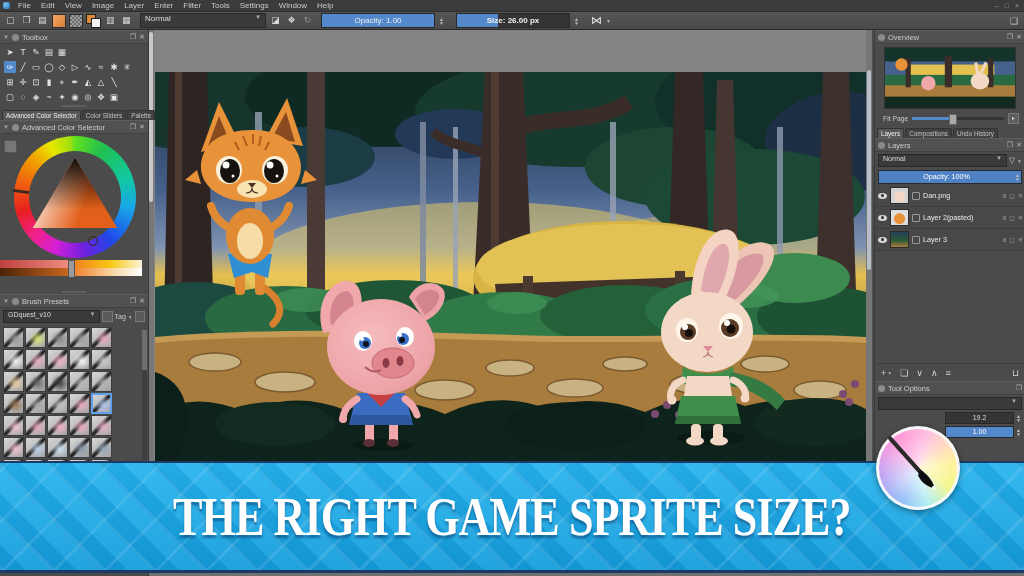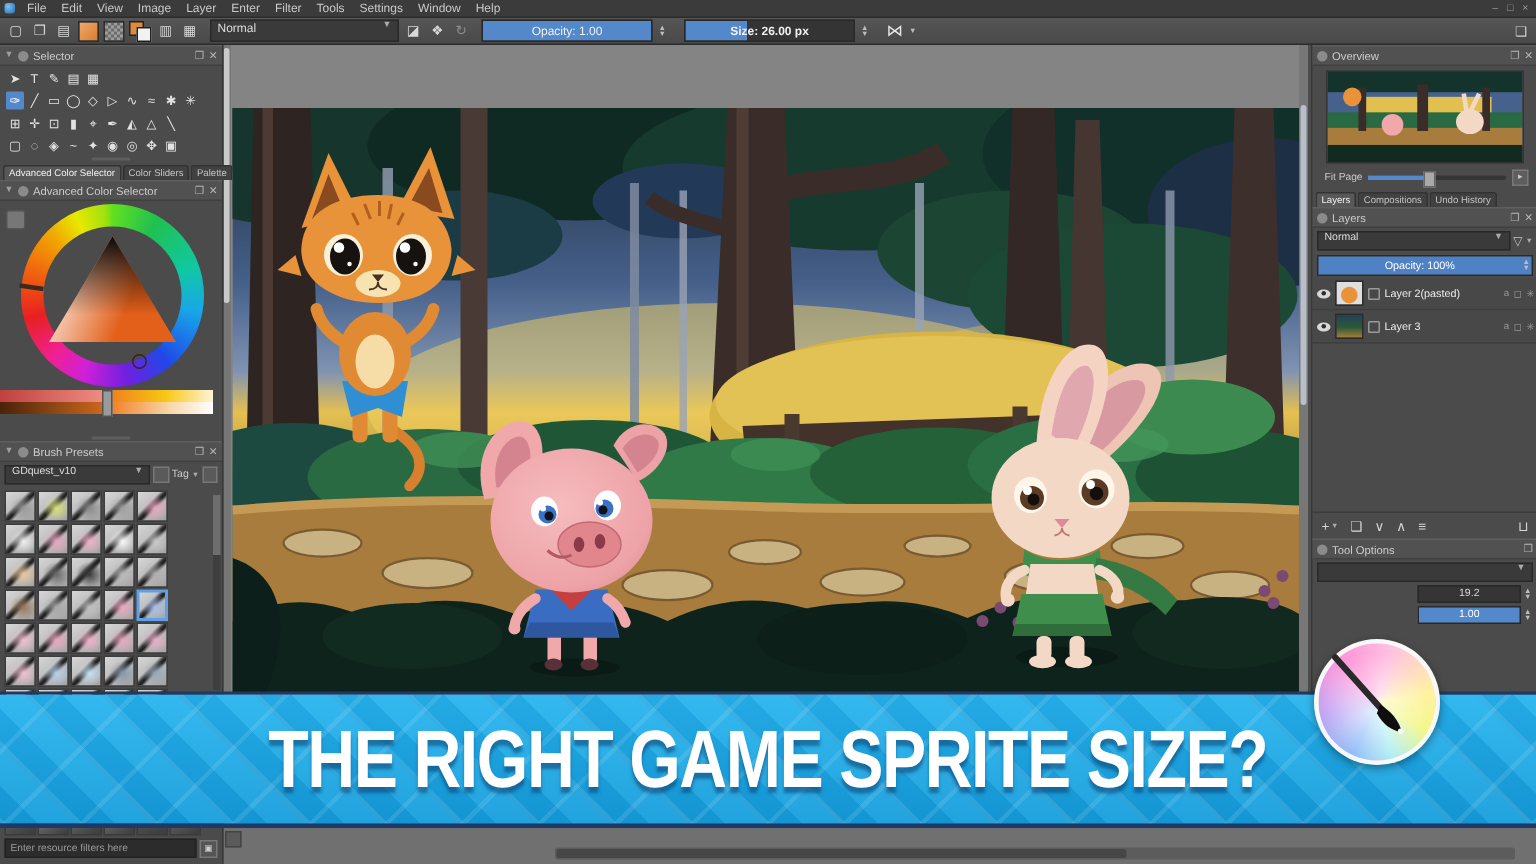--- a/index.html
+++ b/index.html
@@ -131,28 +131,28 @@
               border-top:1px solid #3c3c3c;margin-top:112px;}
   .lay-btnrow .plus{display:flex;gap:1px;align-items:center;}
   .lay-btnrow .c6{font-size:5px;color:#aaa;}
   .trash{margin-left:auto;}
   .to-dd{margin:2px 3px;height:11px;font-size:7px;}
   .to-fieldrow{display:flex;align-items:center;gap:1px;margin:2px 3px 0 70px;}
   .to-field{flex:1;height:10px;background:#353535;border:1px solid #282828;color:#d8d8d8;
             font-size:7px;line-height:10px;text-align:center;}
   .to-field.blue{background:#5388cb;color:#fff;}
   
-  .banner{position:absolute;left:0;top:461px;width:1024px;height:91px;z-index:50;box-sizing:border-box;
+  .banner{position:absolute;left:0;top:461px;width:1024px;height:112px;z-index:50;box-sizing:border-box;
           border-top:2px solid #1d3a66;border-bottom:3px solid #1d3a66;
           background:
             repeating-linear-gradient(45deg,rgba(255,255,255,0.10) 0 3px,rgba(255,255,255,0) 3px 36px),
             repeating-linear-gradient(-45deg,rgba(255,255,255,0.10) 0 3px,rgba(255,255,255,0) 3px 36px),
             repeating-linear-gradient(45deg,rgba(10,80,140,0.10) 0 18px,rgba(255,255,255,0.06) 18px 36px),
             linear-gradient(#27b4ee,#159ddb);
-          display:flex;align-items:center;justify-content:center;}
+          display:flex;align-items:center;justify-content:center;font-family:Liberation Serif, serif;}
   .banner-text{color:#ffffff;font-weight:bold;font-size:46px;letter-spacing:-1px;white-space:nowrap;
                transform:scale(0.96,1.18);text-shadow:0 3px 2px rgba(12,62,110,0.55);}
   
   .klogo{position:absolute;left:876px;top:426px;width:84px;height:84px;border-radius:50%;z-index:60;
          border:3px solid rgba(250,250,250,0.95);box-sizing:border-box;
          background:
            radial-gradient(circle at 45% 58%,rgba(255,255,255,0.75),rgba(255,255,255,0) 62%),
            conic-gradient(from -30deg,#ff9ad8,#ffc2e2 45deg,#fff2a2 110deg,#f4f788 150deg,#a8ecf2 195deg,#7fb2f6 235deg,#b49af2 285deg,#f09ae0 330deg,#ff9ad8 360deg);
          box-shadow:0 2px 6px rgba(0,0,0,0.4);}
   .klogo svg{position:absolute;inset:0;}
@@ -229,21 +229,21 @@
     <span class="spin">
         <span>▼</span>
       </span>
     <span class="tb-right">❏</span>
   </div>
 
   <div class="left-col">
     <div class="ptitle">
       <span class="arr">▼</span>
       <span class="pgear"></span>
-      <span>Selector</span>
+      <span>Toolbox</span>
       <span class="sp">
           <span>❐</span>
           <span>✕</span>
         </span>
     </div>
     <div>
         <div class="tool-row">
           <span class="tool">➤</span>
           <span class="tool">T</span>
           <span class="tool">✎</span>
@@ -661,20 +661,31 @@
       <span class="fill"></span>
       <span class="lbl">Opacity: 100%</span>
       <span class="spin">
           <span>▲</span>
           <span>▼</span>
         </span>
     </div>
     <div>
         <div class="layer-row">
           <span class="eye"></span>
+          <span class="lthumb lt1"></span>
+          <span class="ldecor"></span>
+          <span class="lname">Dan.png</span>
+          <span class="licons">
+            <span>a</span>
+            <span>◻</span>
+            <span>✳</span>
+          </span>
+        </div>
+        <div class="layer-row">
+          <span class="eye"></span>
           <span class="lthumb lt2"></span>
           <span class="ldecor"></span>
           <span class="lname">Layer 2(pasted)</span>
           <span class="licons">
             <span>a</span>
             <span>◻</span>
             <span>✳</span>
           </span>
         </div>
         <div class="layer-row">

